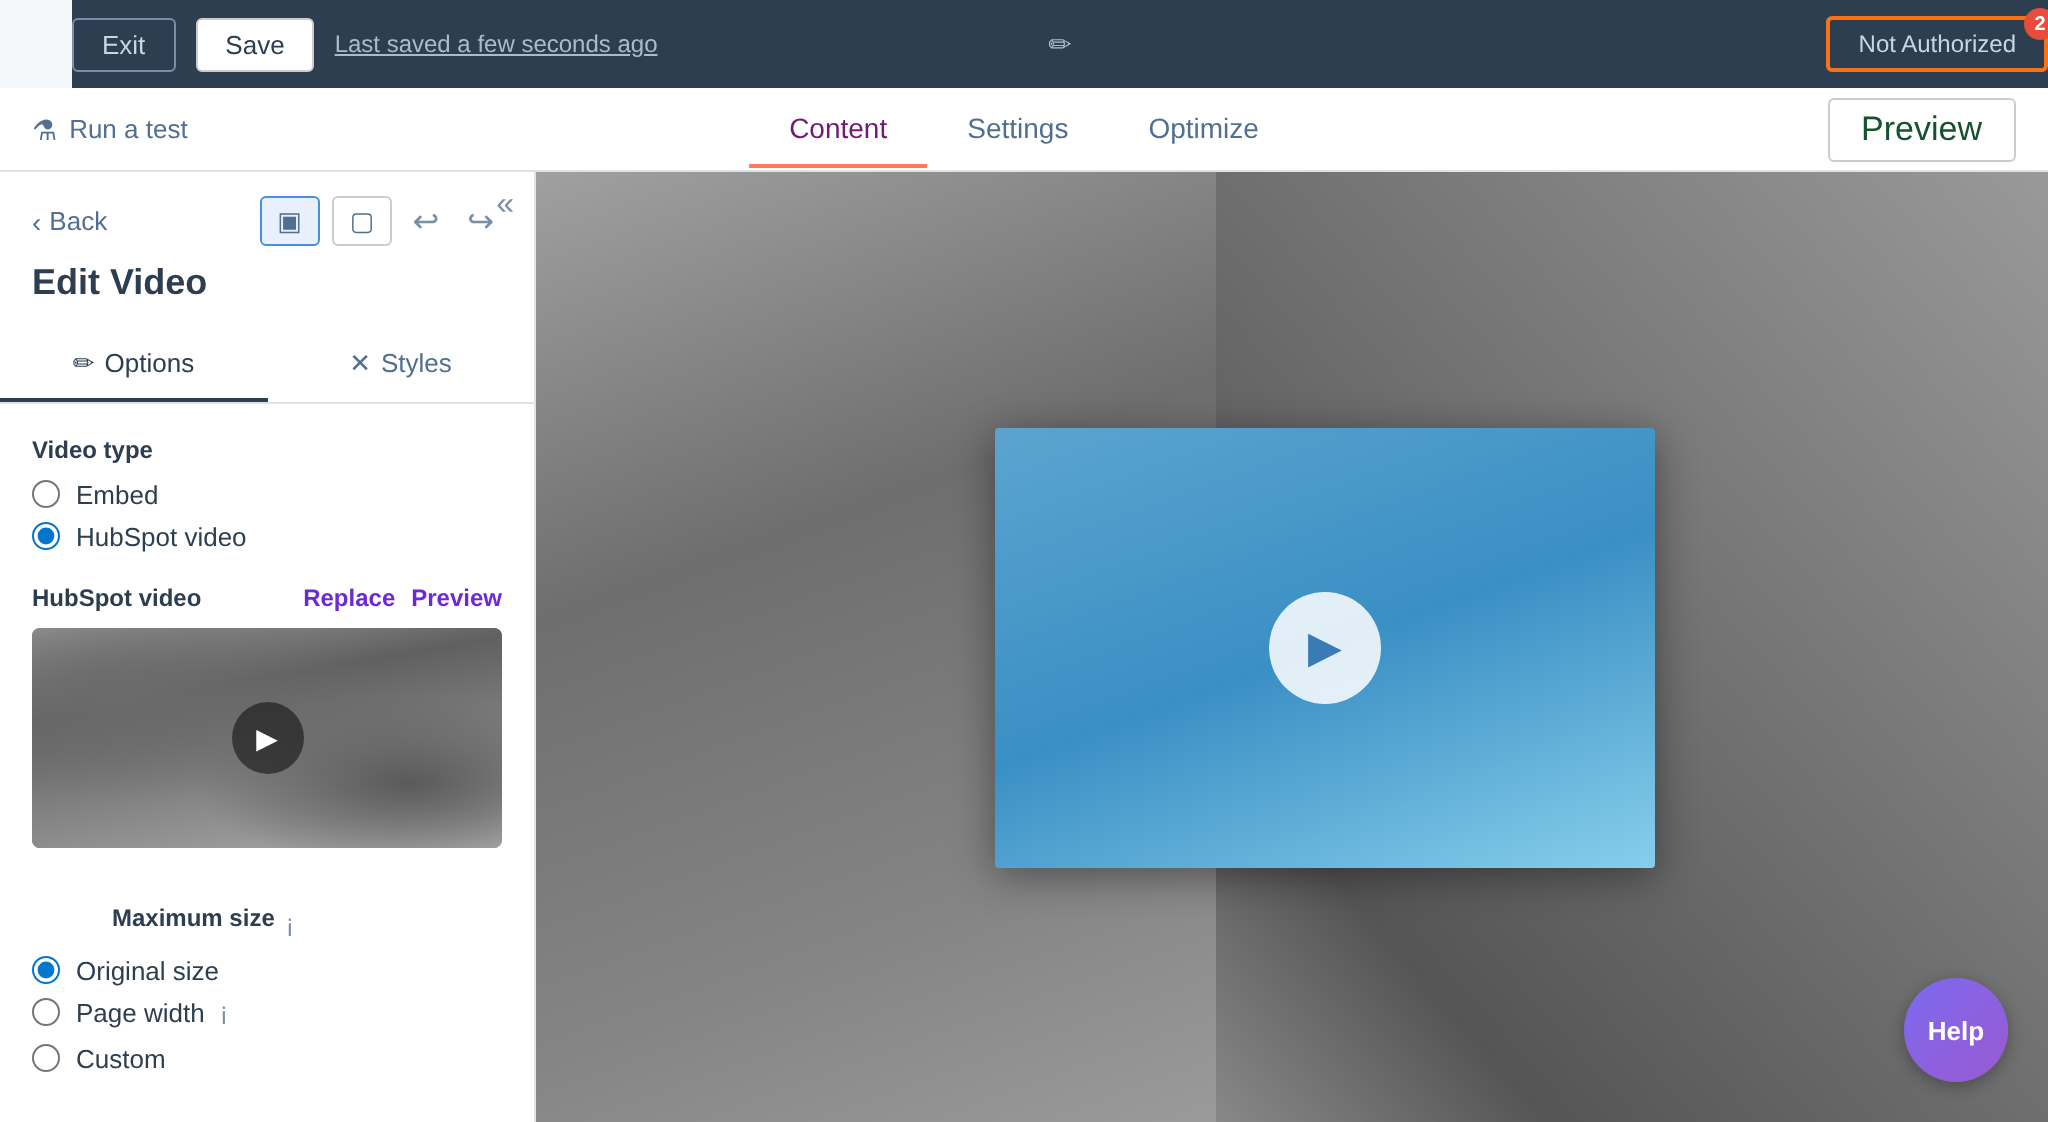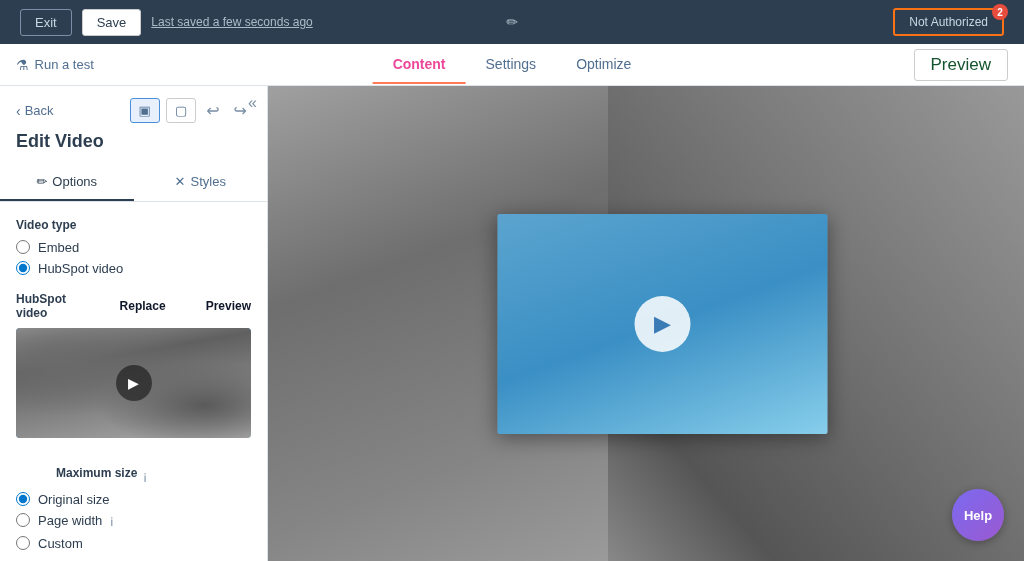--- a/index.html
+++ b/index.html
@@ -1,21 +1,21 @@
 <!DOCTYPE html>
 <html><head>
   <meta charset="utf-8">
   <style>
     * { box-sizing: border-box; margin: 0; padding: 0; }
     body { font-family: -apple-system, BlinkMacSystemFont, 'Segoe UI', sans-serif; font-size: 14px; background: #f5f8fa; overflow: hidden; }
 
     
     .top-bar {
       display: flex; align-items: center; justify-content: space-between;
-      background: #2d3e50; height: 44px; padding: 0 20px; position: relative;
+      background: #2d3e50; height: 44px; padding: 0 0; position: relative; margin-left: 36px;
     }
     .top-bar-left { display: flex; align-items: center; gap: 10px; }
     .top-bar-center { position: absolute; left: 50%; transform: translateX(-50%); display: flex; align-items: center; gap: 8px; }
     .top-bar-right { display: flex; align-items: center; gap: 10px; }
 
     .btn-exit {
       background: transparent; border: 1px solid #7a8fa6; color: #c8d6e2;
       padding: 5px 14px; border-radius: 3px; cursor: pointer; font-size: 13px;
     }
     .btn-save {
@@ -39,21 +39,21 @@
     .sub-nav {
       display: flex; align-items: center; background: #fff; border-bottom: 1px solid #dde3e8;
       height: 42px; padding: 0 16px; position: relative;
     }
     .run-test { display: flex; align-items: center; gap: 6px; color: #516f90; font-size: 13px; cursor: pointer; }
     .run-test-icon { font-size: 14px; }
     .sub-nav-tabs { position: absolute; left: 50%; transform: translateX(-50%); display: flex; gap: 0; }
     .sub-nav-tab {
       padding: 10px 20px; font-size: 14px; color: #516f90; cursor: pointer; border-bottom: 2px solid transparent;
     }
-    .sub-nav-tab.active { color: #ec4899; border-bottom: 2px solid #ff7a59; font-weight: 700; }
+    .sub-nav-tab.active { color: #701a75; border-bottom: 2px solid #ff7a59; font-weight: 400; }
     .btn-preview {
       position: absolute; right: 16px; top: 50%; transform: translateY(-50%);
       background: transparent; border: 1px solid #ccc; color: #14532d;
       padding: 5px 16px; border-radius: 3px; cursor: pointer; font-size: 17px; text-align: right;
     }
 
     
     .main-layout { display: flex; height: calc(561px - 86px); }
 
     
@@ -90,21 +90,21 @@
     .section-label { font-size: 12px; font-weight: 600; color: #2d3e50; margin-bottom: 8px; text-transform: none; }
     .radio-group { display: flex; flex-direction: column; gap: 6px; }
     .radio-item { display: flex; align-items: flex-start; gap: 8px; font-size: 13px; color: #2d3e50; cursor: pointer; }
     .radio-input { accent-color: #0077cc; width: 14px; height: 14px; }
 
     .subsection-label {
       display: flex; align-items: center; justify-content: space-between;
       font-size: 12px; font-weight: 600; color: #2d3e50; margin-bottom: 8px;
     }
     .subsection-actions { display: flex; gap: 8px; }
-    .action-link { color: #0f172a; font-size: 12px; cursor: pointer; text-decoration: none; margin-left: 32px; }
+    .action-link { color: #6d28d9; font-size: 12px; cursor: pointer; text-decoration: none; }
 
     .video-thumb {
       width: 100%; height: 110px; background: linear-gradient(135deg, #5ba4cf 0%, #3a7ab5 40%, #87ceeb 100%);
       border-radius: 4px; position: relative; overflow: hidden; cursor: pointer;
       display: flex; align-items: center; justify-content: center;
     }
     .video-thumb-overlay { position: absolute; inset: 0; display: flex; align-items: center; justify-content: center; }
     .play-btn-small {
       width: 36px; height: 36px; background: rgba(0,0,0,0.5); border-radius: 50%;
       display: flex; align-items: center; justify-content: center; color: #fff; font-size: 14px;

